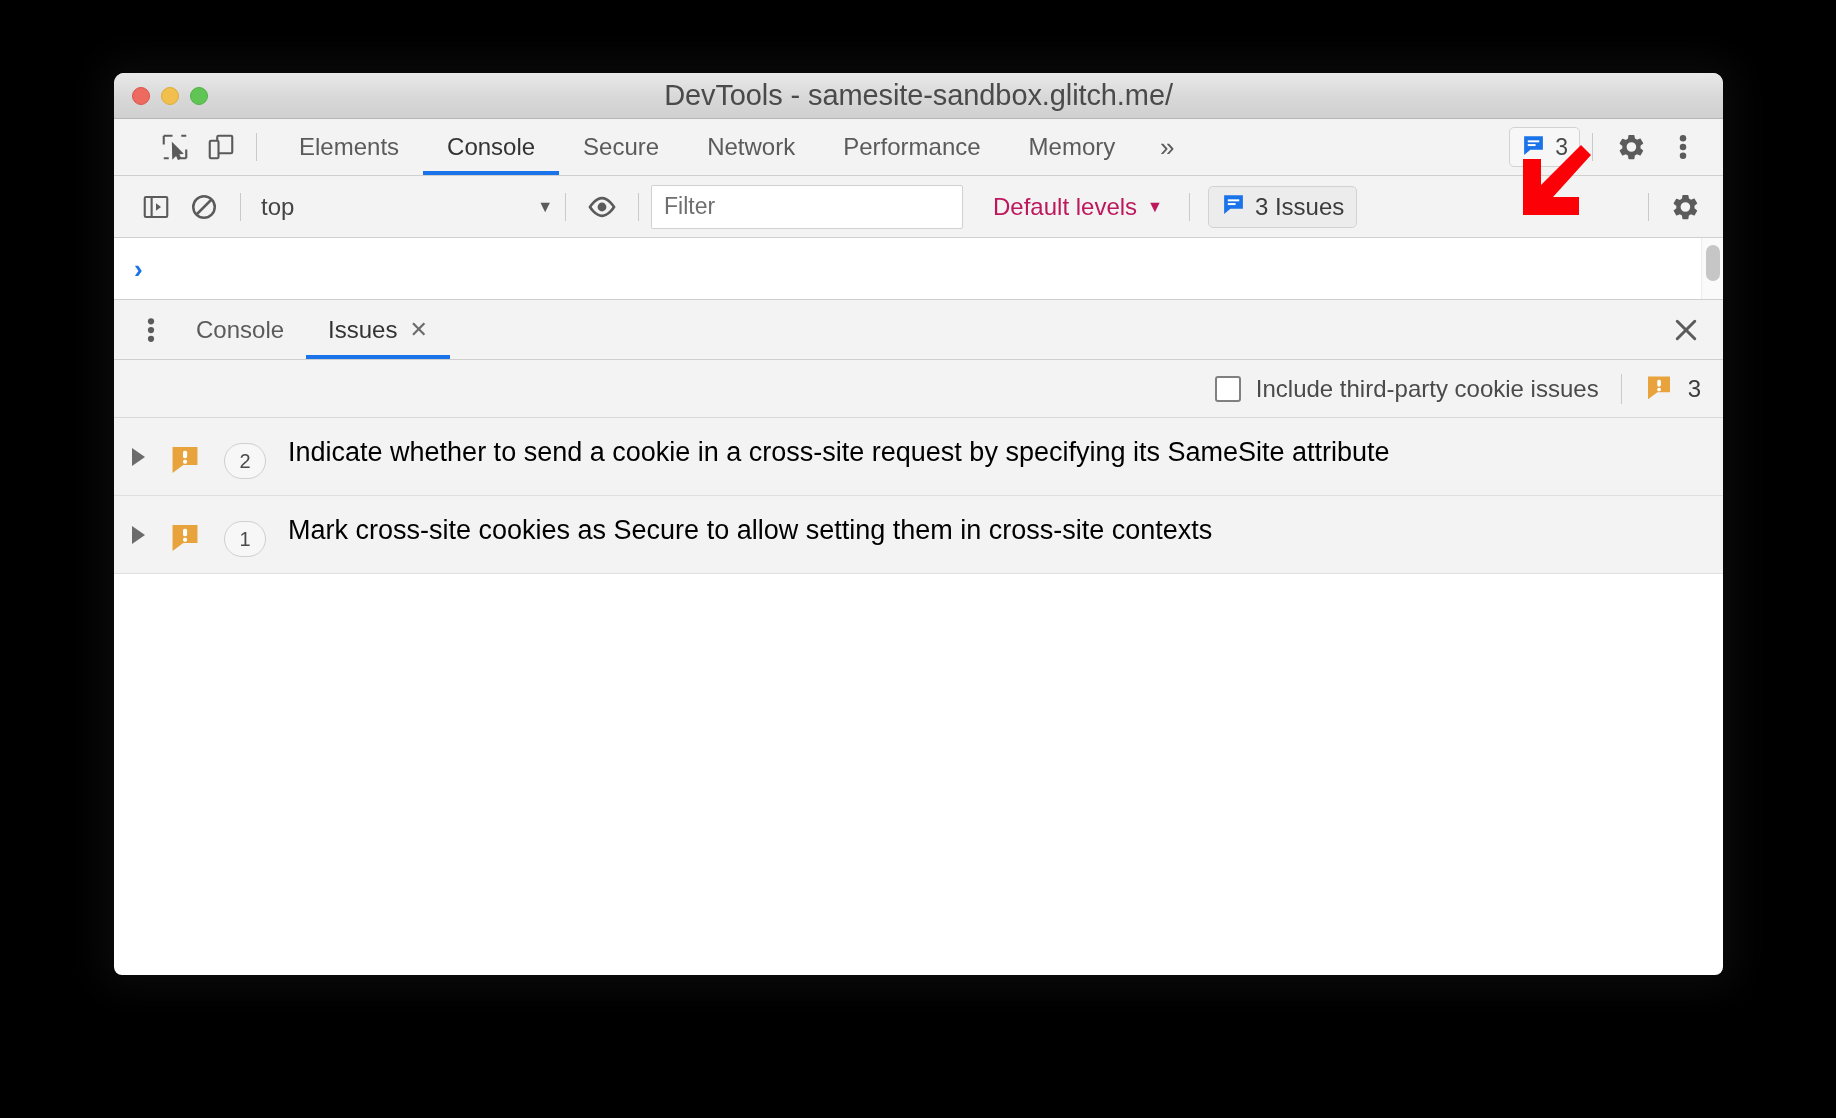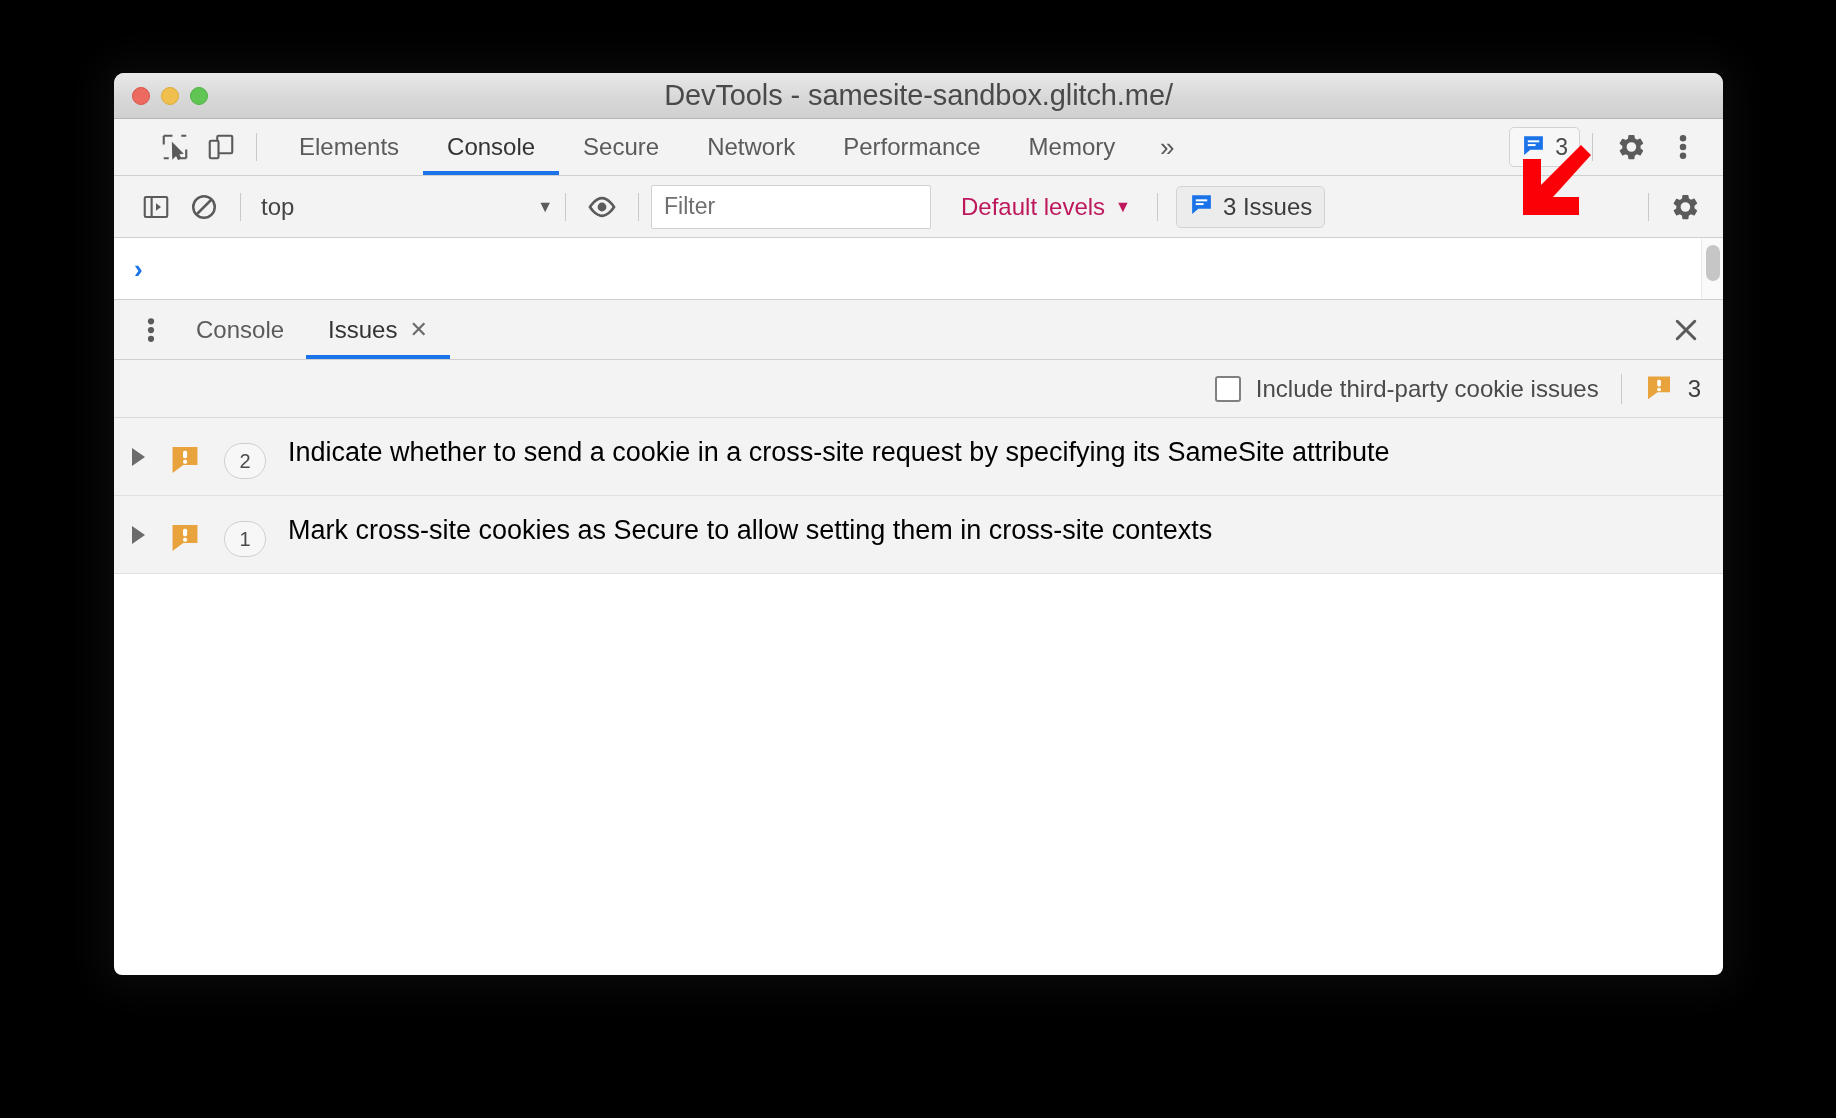--- a/index.html
+++ b/index.html
@@ -126,21 +126,21 @@
   }
   .context-select {
     display: flex; align-items: center;
     width: 300px;
     padding-left: 8px;
     font-size: 24px;
     color: #444;
   }
   .context-select .caret { margin-left: auto; font-size: 16px; color: #5b5b5b; }
   .filter-box {
-    width: 280px; height: 44px;
+    width: 312px; height: 44px;
     background: #ffffff;
     border: 1px solid #d0d0d0;
     border-radius: 2px;
     display: flex; align-items: center;
     padding: 0 12px;
     font-size: 23px;
     color: #6f6f6f;
   }
   .levels {
     display: flex; align-items: center; gap: 10px;

